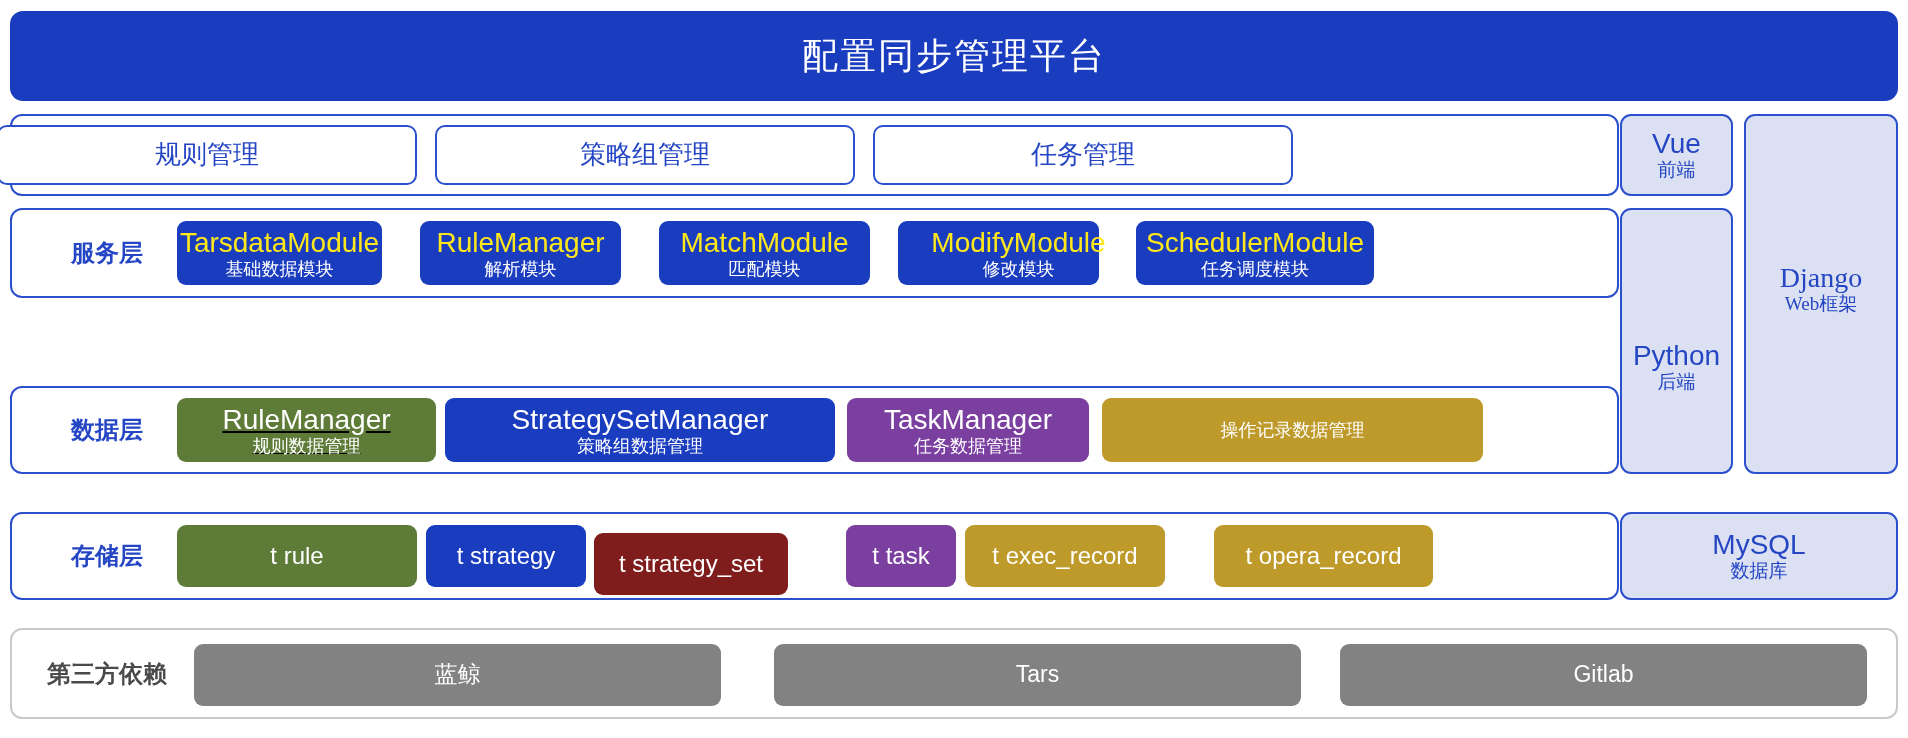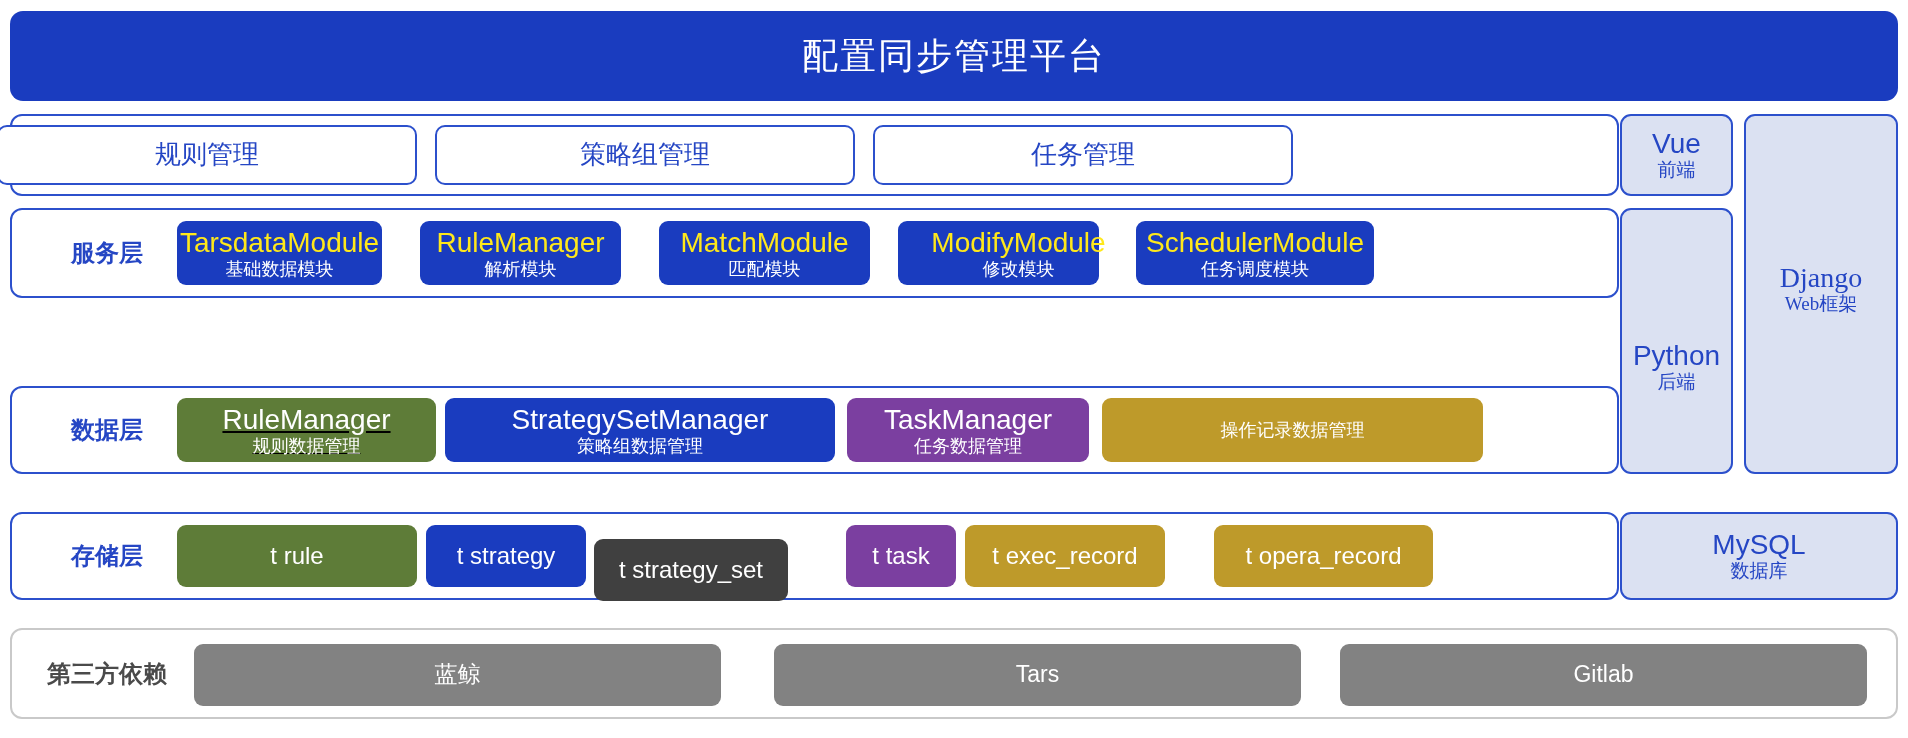--- a/index.html
+++ b/index.html
@@ -213,21 +213,21 @@
 
   <div class="layer-row" id="row-storage" style="top:512px; height:88px; width:1609px;">
     <div class="layer-label">存储层</div>
     <div class="layer-items">
       <div class="box table-box" style="position:absolute; left:-25px; top:11px; width:240px; height:62px; background:#5E7C38;">
         <span class="b-title">t rule</span>
       </div>
       <div class="box table-box" style="position:absolute; left:224px; top:11px; width:160px; height:62px; background:#1A3CBF;">
         <span class="b-title">t strategy</span>
       </div>
-      <div class="box table-box" style="position:absolute; left:392px; top:25px; width:194px; height:62px; background:#404040;">
+      <div class="box table-box" style="position:absolute; left:392px; top:19px; width:194px; height:62px; background:#7f1d1d;">
         <span class="b-title">t strategy_set</span>
       </div>
       <div class="box table-box" style="position:absolute; left:644px; top:11px; width:110px; height:62px; background:#7B3FA0;">
         <span class="b-title">t task</span>
       </div>
       <div class="box table-box" style="position:absolute; left:763px; top:11px; width:200px; height:62px; background:#BE9A2A;">
         <span class="b-title">t exec_record</span>
       </div>
       <div class="box table-box" style="position:absolute; left:1012px; top:11px; width:219px; height:62px; background:#BE9A2A;">
         <span class="b-title">t opera_record</span>

